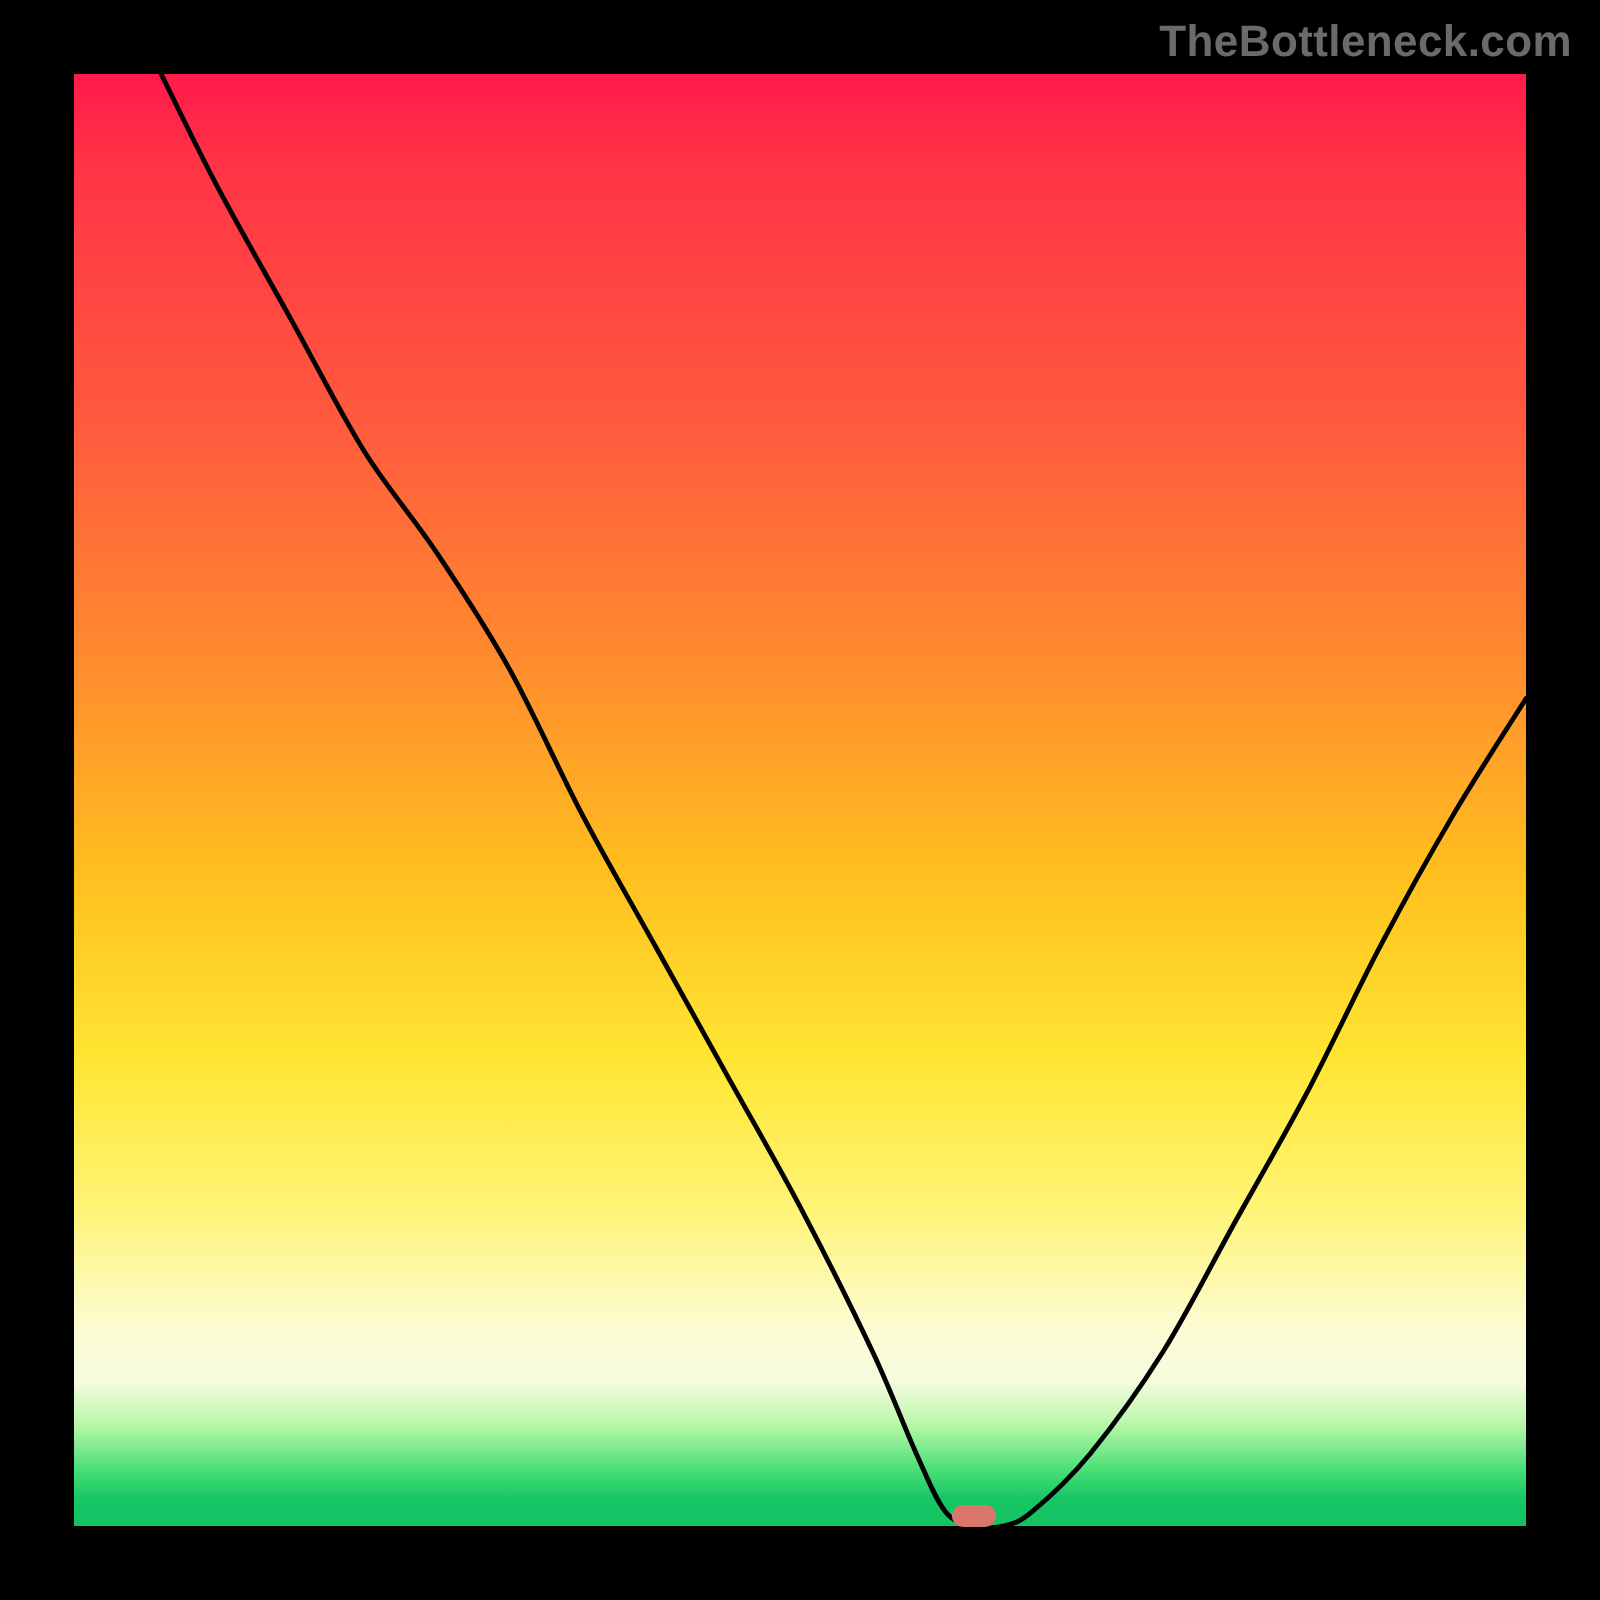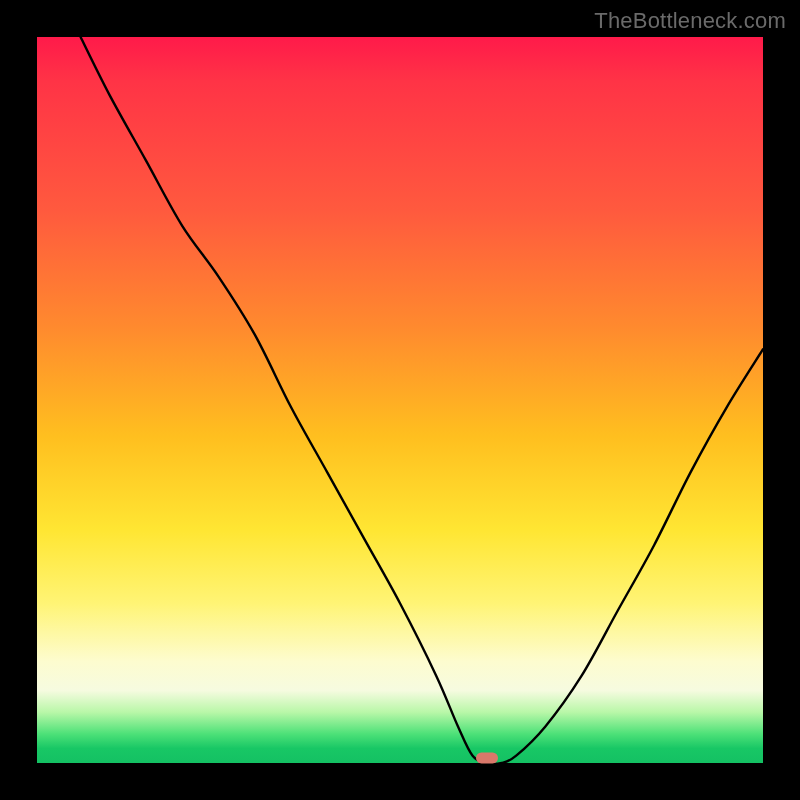--- a/index.html
+++ b/index.html
@@ -58,21 +58,21 @@
     border-radius: 6px;
     background: #d9786a;
     transform: translate(-50%, -50%);
   }
   .watermark {
     position: absolute;
     top: 8px;
     right: 14px;
     color: #6a6a6a;
     font-size: 22px;
-    font-weight: 400;
+    font-weight: 700;
     letter-spacing: 0.2px;
   }
 </style>
 </head>
 <body>
 
 <div class="frame">
   <div class="watermark">TheBottleneck.com</div>
 
   <div class="plot">

